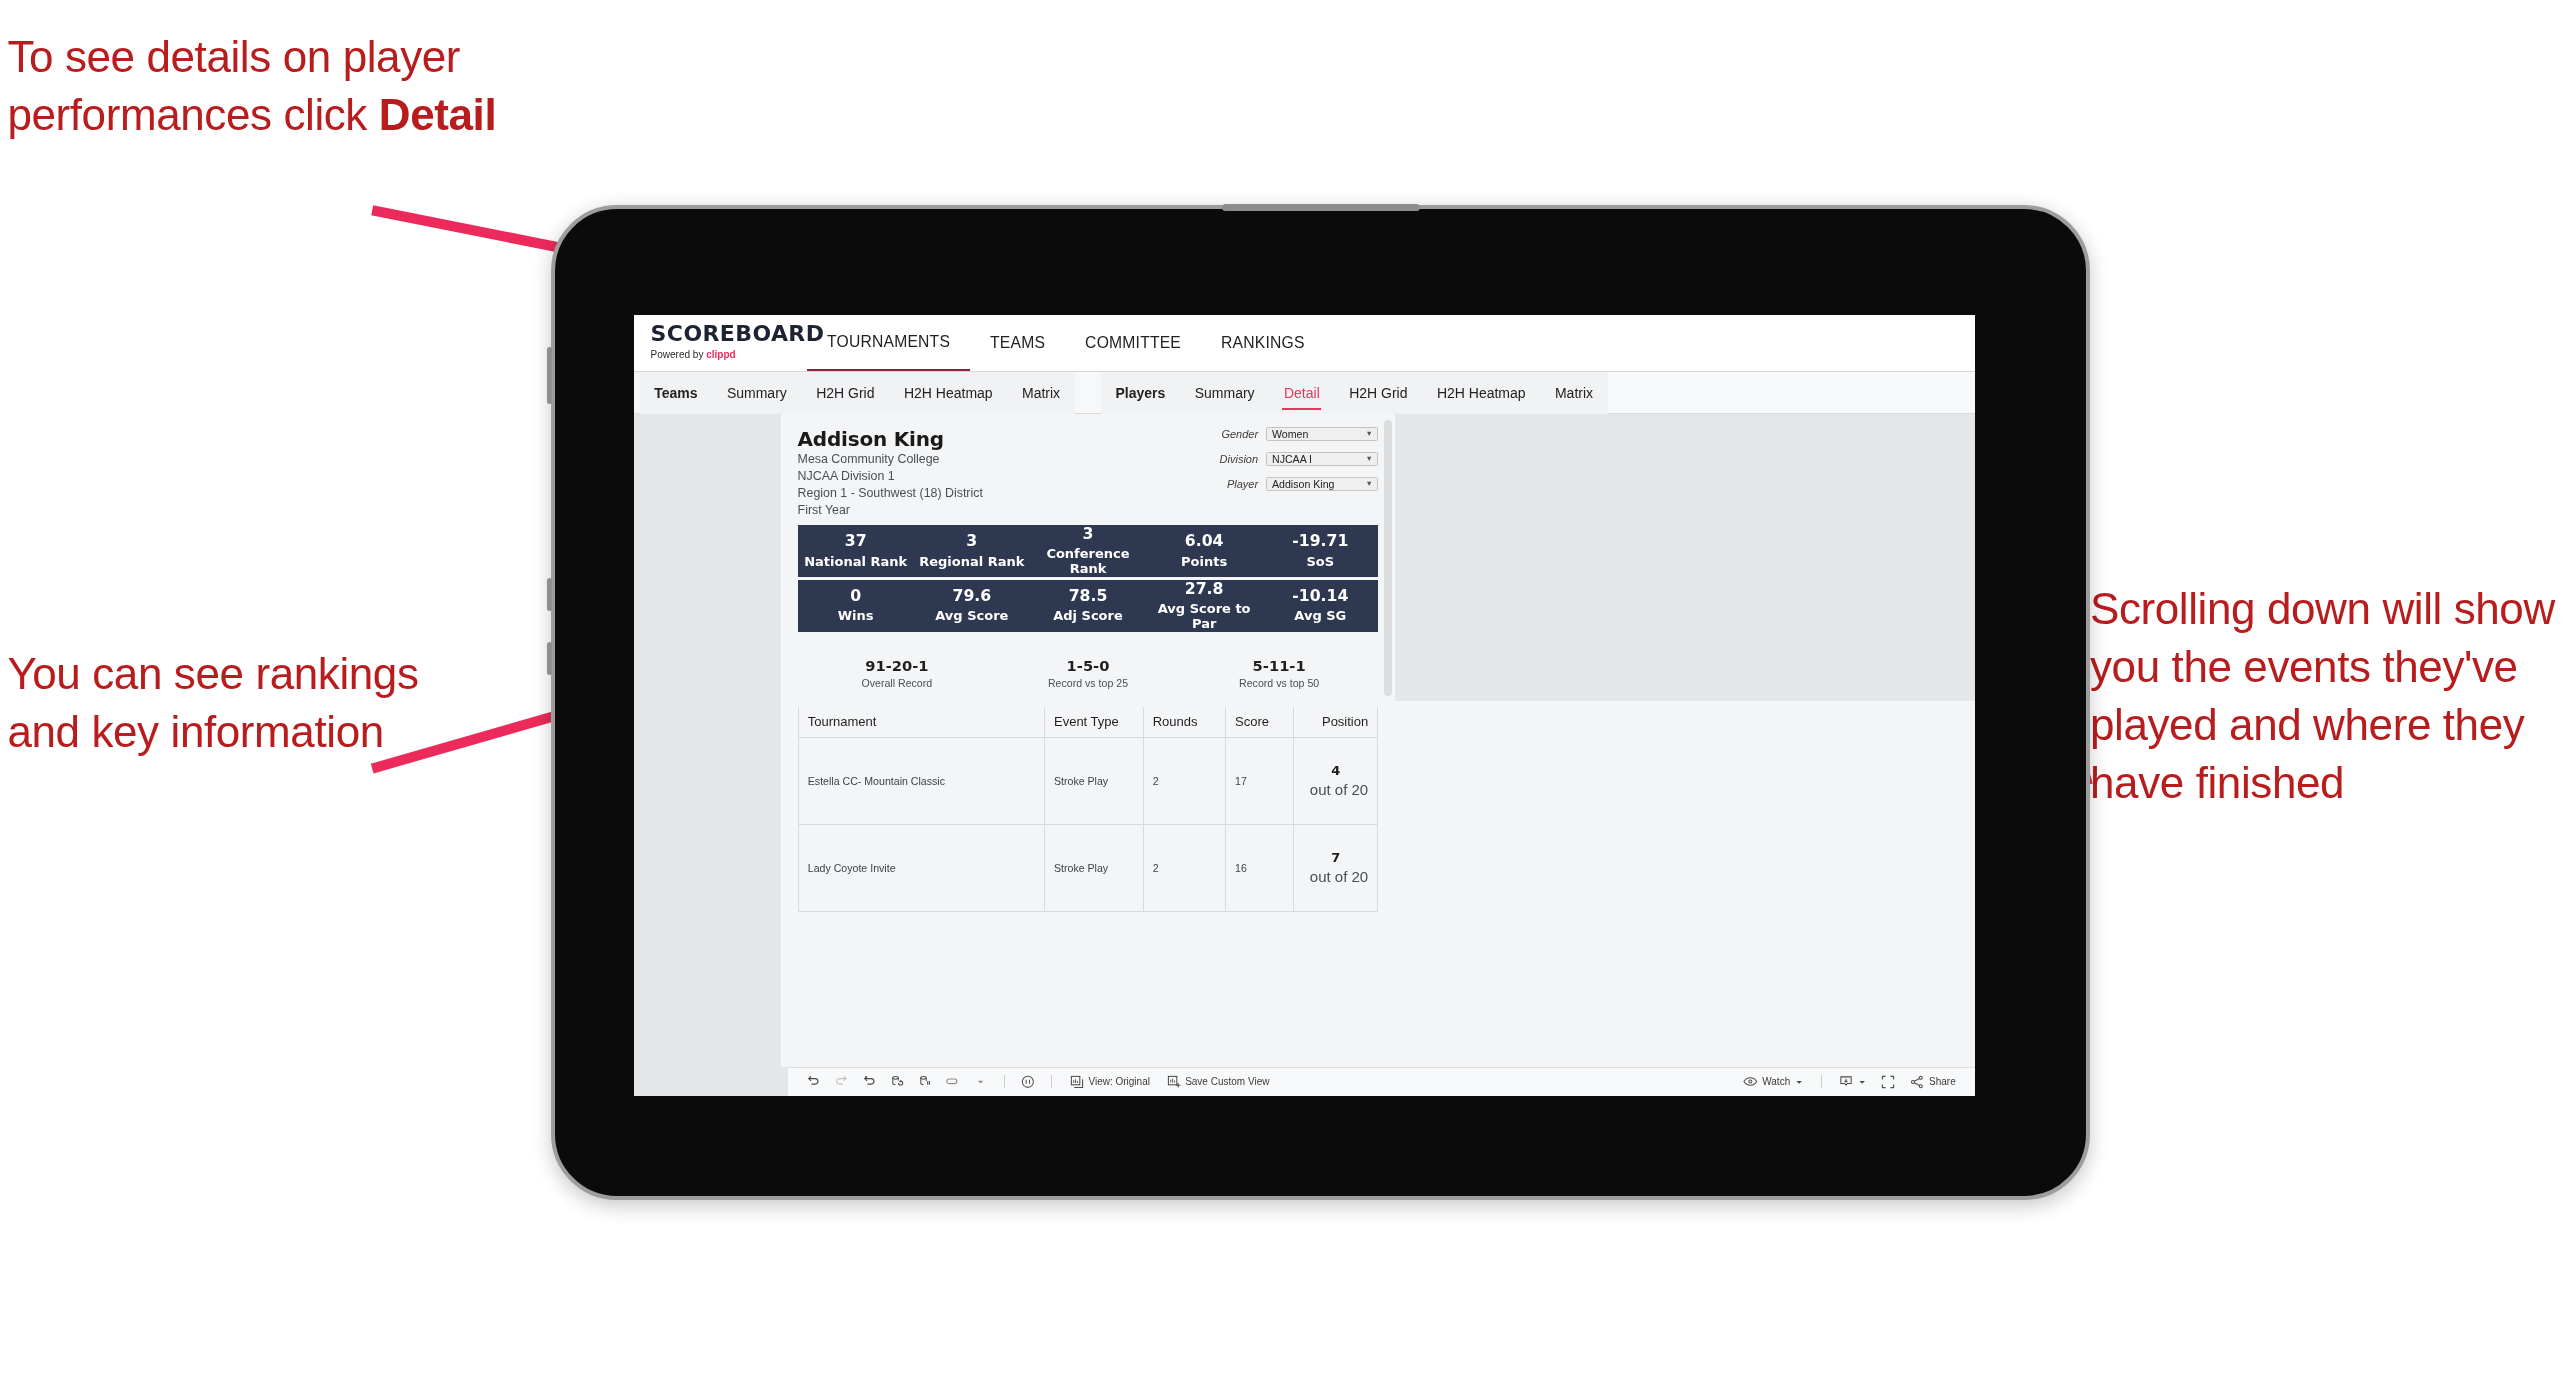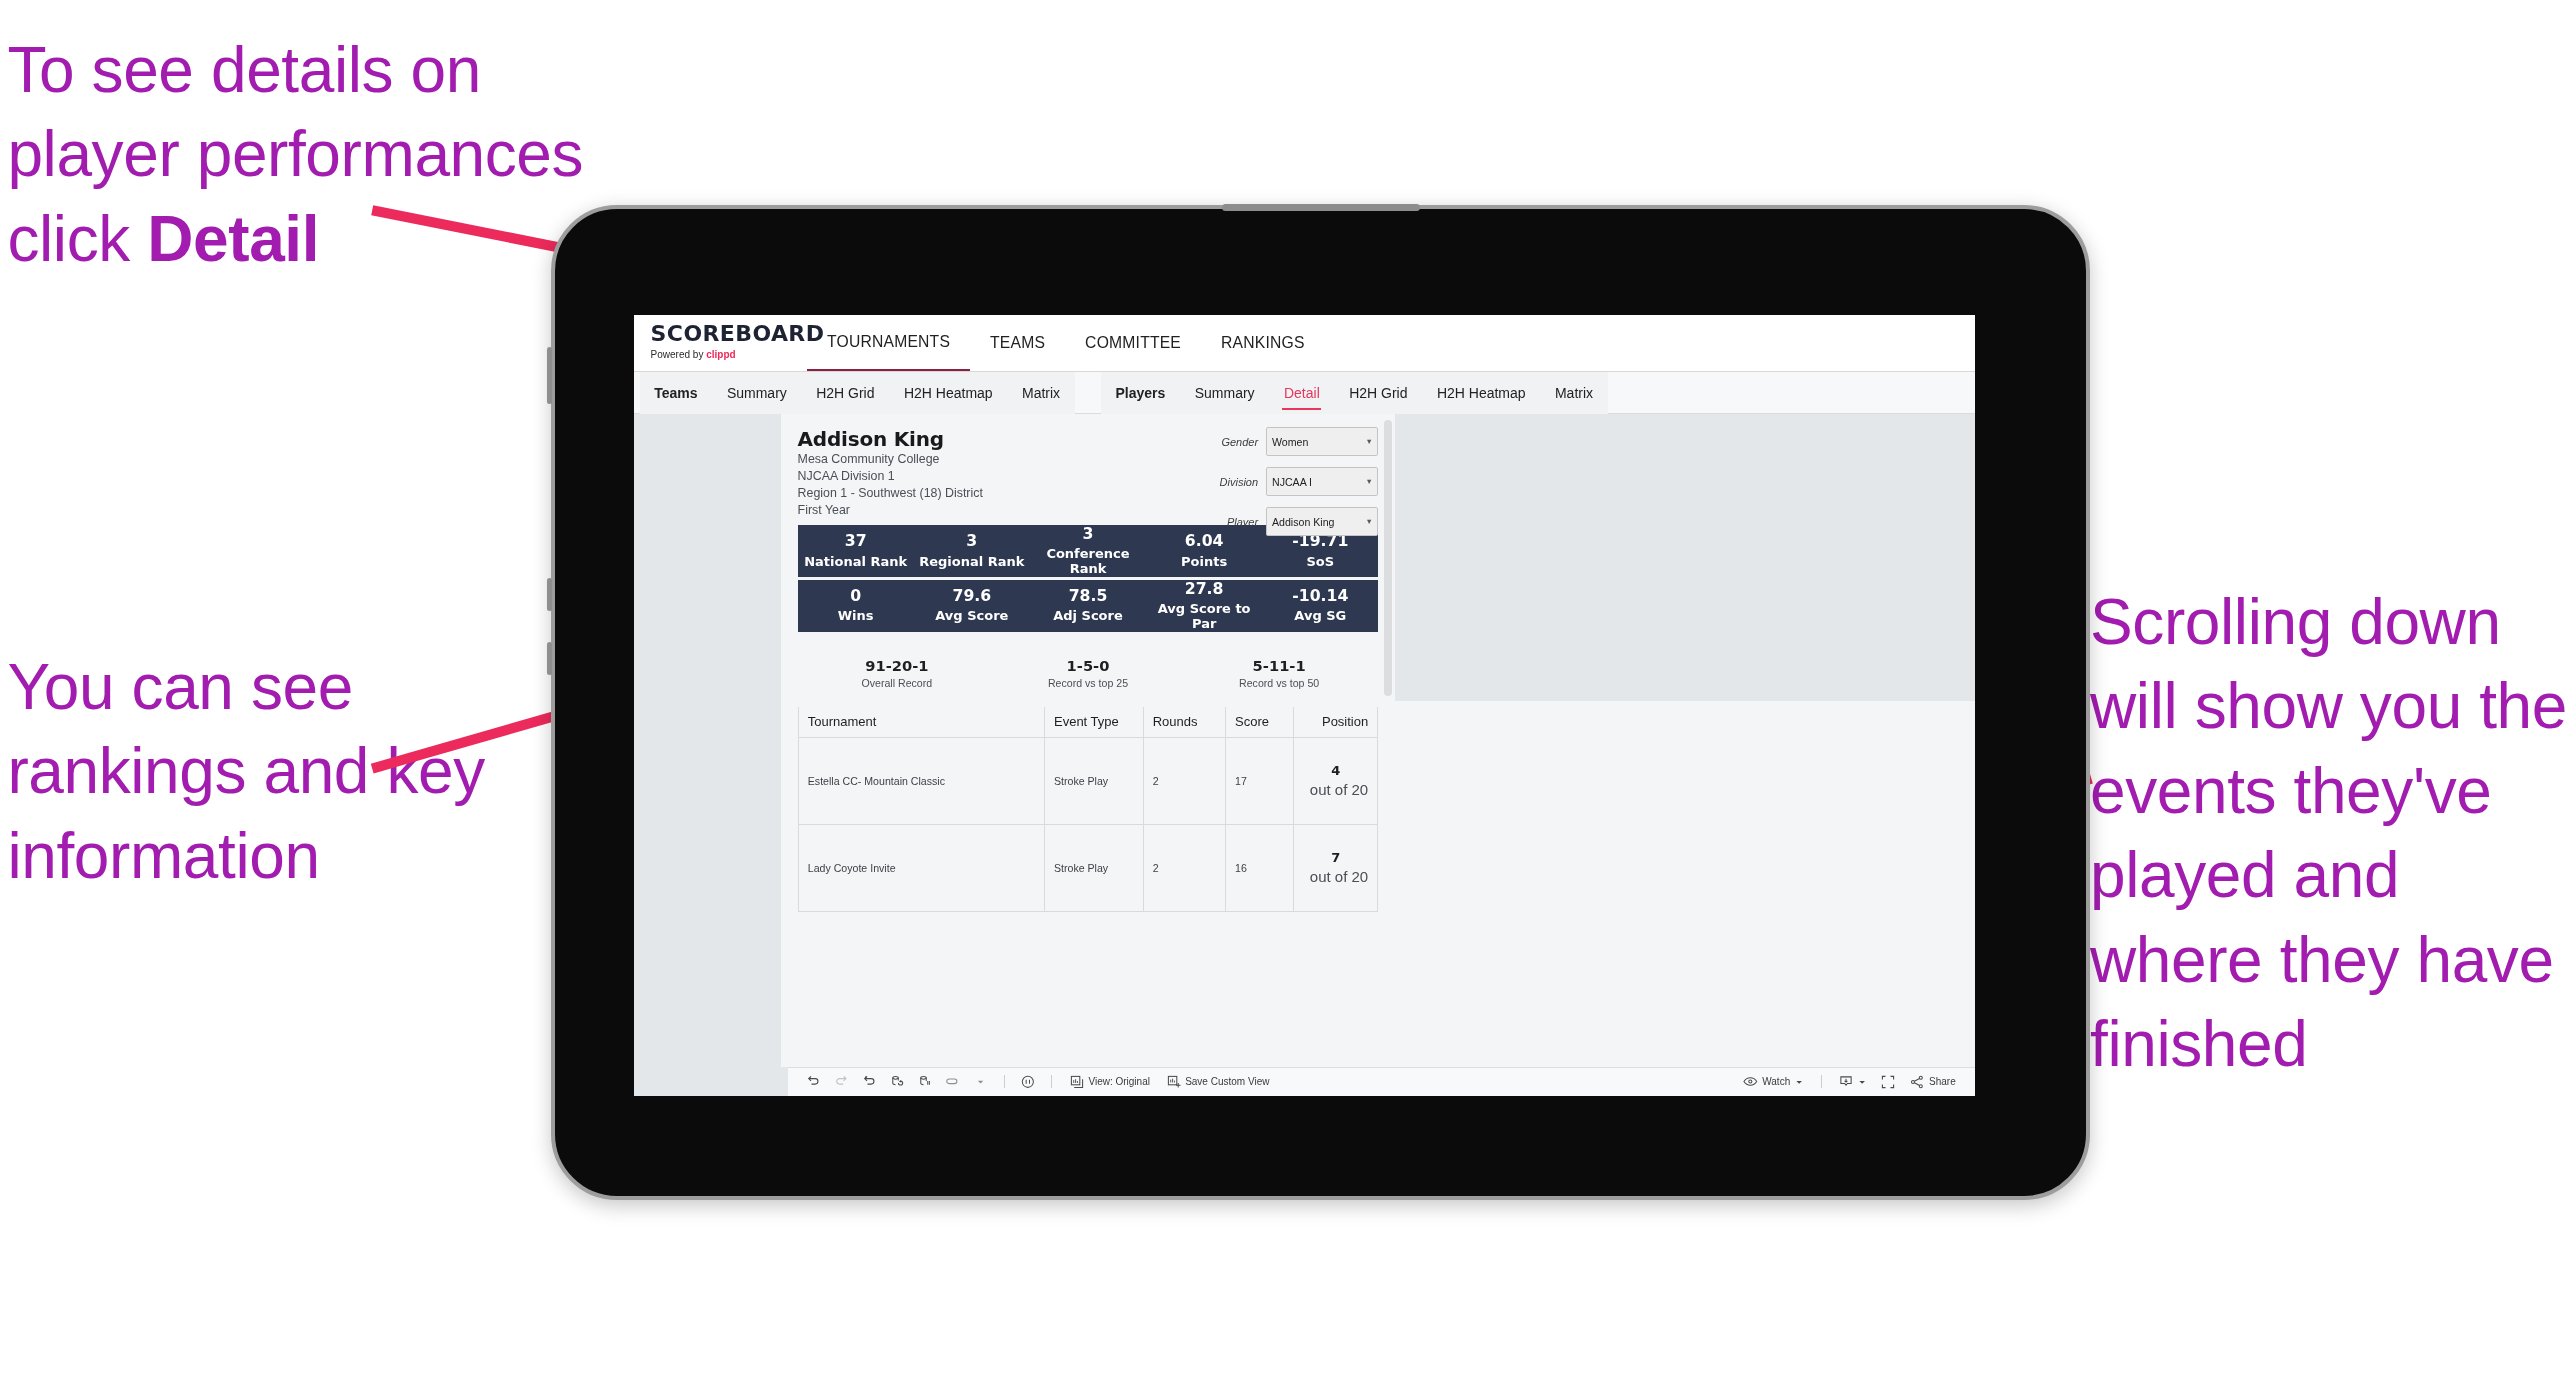--- a/index.html
+++ b/index.html
@@ -7,22 +7,22 @@
     width: 2576px; height: 1386px;
     background: #ffffff;
     font-family: "Liberation Sans", sans-serif;
     overflow: hidden;
   }
   .stage { position: relative; width: 2576px; height: 1386px; background: #fff; }
 
   
   .anno {
     position: absolute;
-    color: #a21caf;
-    font-size: 64px;
+    color: #b91c1c;
+    font-size: 44px;
     line-height: 1.32;
     font-weight: 400;
     letter-spacing: -0.4px;
     white-space: pre-line;
   }
   .anno b { font-weight: 700; }
   #anno-topleft { left: 7.4px; top: 28px; width: 608px; }
   #anno-bottomleft { left: 7.4px; top: 645px; width: 479px; }
   #anno-right { left: 2090px; top: 580px; width: 479px; }
 
@@ -134,21 +134,21 @@
   
   .p-name { font-size: 20px; font-weight: 700; color: #1a1a1a;
             font-family: "DejaVu Sans", sans-serif; letter-spacing: -0.2px; }
   .p-line { font-size: 12.4px; color: #4a4f56; line-height: 1.38; }
 
   .filters { position: absolute; right: 16.6px; top: 13px; }
   .filter-row { display: flex; align-items: center; justify-content: flex-end;
                 margin-bottom: 11px; }
   .filter-label { font-size: 11px; color: #3c3c3c; margin-right: 8.3px; font-style: italic; }
   .filter-select {
-    width: 112px; height: 29px; background: #efefef;
+    width: 112px; height: 14px; background: #efefef;
     border: 0.9px solid #c3c3c3; border-radius: 1.8px;
     display: flex; align-items: center; justify-content: space-between;
     padding: 0 4.6px; font-size: 10.6px; color: #222;
   }
   .caret { font-size: 7.4px; color: #5a5a5a; line-height: 1; }
 
   
   .band {
     background: #2e3850; color: #fff;
     display: flex; align-items: center;

